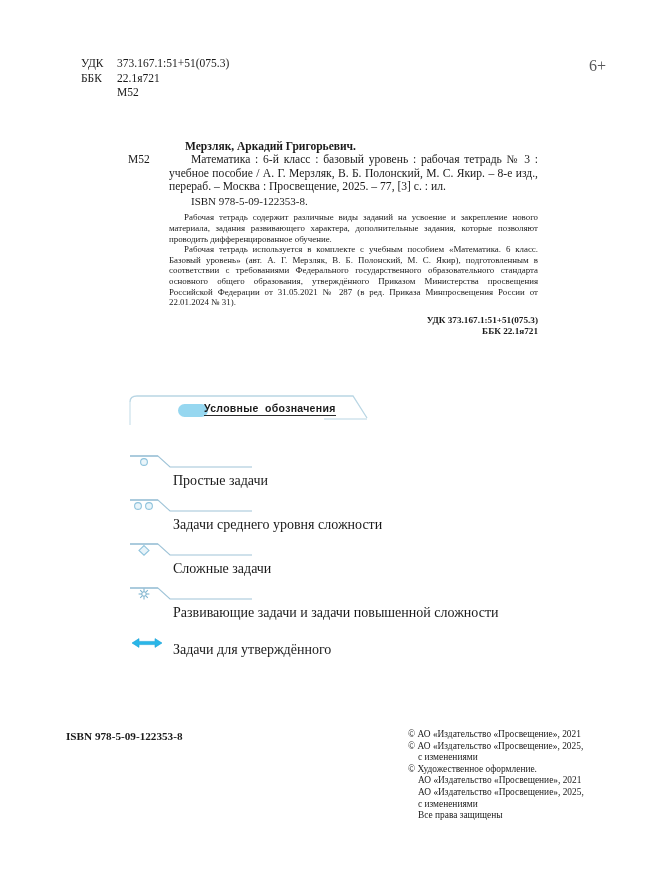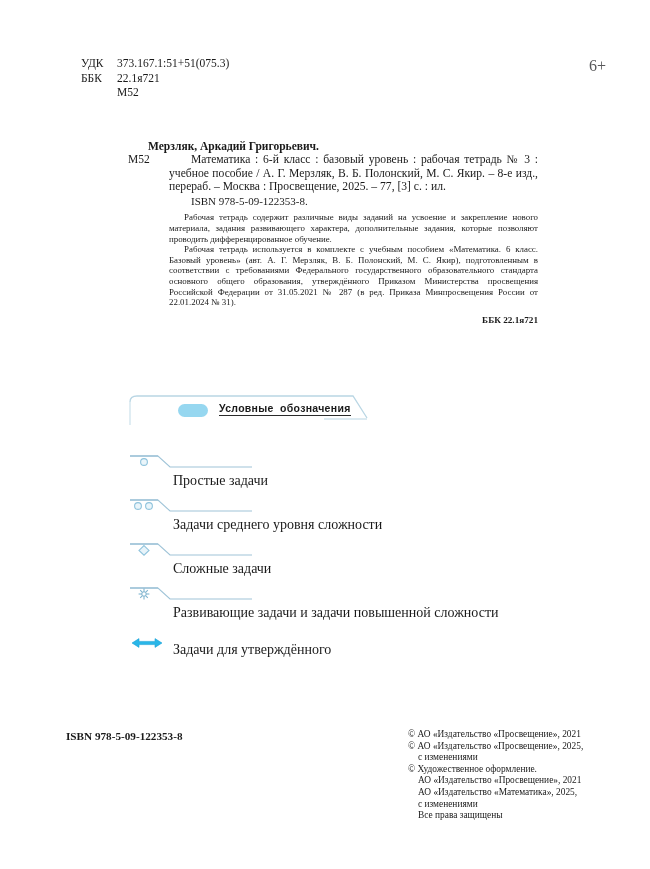--- a/index.html
+++ b/index.html
@@ -50,21 +50,21 @@
   
   .biblio {
     position: absolute;
     left: 128px;
     top: 140px;
     width: 410px;
   }
   .biblio-author {
     font-weight: bold;
     font-size: 11.5px;
-    margin-left: 20px;
+    margin-left: 57px;
     margin-bottom: 1px;
   }
   .biblio-body {
     position: relative;
     font-size: 11.6px;
     line-height: 13.6px;
   }
   .biblio-sigil {
     position: absolute;
     left: 0;
@@ -126,21 +126,21 @@
     position: absolute;
     left: 50px;
     top: 12px;
     width: 30px;
     height: 13px;
     border-radius: 7px;
     background: #96d7f0;
   }
   .legend-banner .banner-title {
     position: absolute;
-    left: 91px;
+    left: 76px;
     top: 10px;
     font-family: "Liberation Sans", sans-serif;
     font-weight: bold;
     font-size: 10.5px;
     letter-spacing: 0.3px;
     color: #1a1a1a;
     border-bottom: 1.4px solid #2a2a2a;
     padding-bottom: 1px;
     white-space: pre;
   }
@@ -225,20 +225,21 @@
     <div class="biblio-desc">Математика : 6-й класс : базовый уровень : рабочая тетрадь № 3 : учебное пособие / А. Г. Мерзляк, В. Б. Полонский, М. С. Якир. – 8-е изд., перераб. – Москва : Просвещение, 2025. – 77, [3] с. : ил.</div>
     <div class="biblio-isbn">ISBN 978-5-09-122353-8.</div>
   </div>
 
   <div class="annot">
     <p>Рабочая тетрадь содержит различные виды заданий на усвоение и закрепление нового материала, задания развивающего характера, дополнительные задания, которые позволяют проводить дифференцированное обучение.</p>
     <p>Рабочая тетрадь используется в комплекте с учебным пособием «Математика. 6 класс. Базовый уровень» (авт. А. Г. Мерзляк, В. Б. Полонский, М. С. Якир), подготовленным в соответствии с требованиями Федерального государственного образовательного стандарта основного общего образования, утверждённого Приказом Министерства просвещения Российской Федерации от 31.05.2021 № 287 (в ред. Приказа Минпросвещения России от 22.01.2024 № 31).</p>
   </div>
 
   <div class="udk-bottom">
+    <div>УДК 373.167.1:51+51(075.3)</div>
     <div>ББК 22.1я721</div>
   </div>
 </div>
 
 <div class="legend">
 
   <div class="legend-banner">
     <svg class="ribbon-svg" width="240" height="34" viewBox="0 0 240 34">
       <defs>
         <linearGradient id="rbGrad" x1="0" y1="0" x2="1" y2="0">
@@ -312,16 +313,16 @@
 </div>
 
 <div class="footer-isbn">ISBN 978-5-09-122353-8</div>
 
 <div class="copyright">
   <div class="cline">© АО «Издательство «Просвещение», 2021</div>
   <div class="cline">© АО «Издательство «Просвещение», 2025,</div>
   <div class="cline indent1">с изменениями</div>
   <div class="cline">© Художественное оформление.</div>
   <div class="cline indent1">АО «Издательство «Просвещение», 2021</div>
-  <div class="cline indent1">АО «Издательство «Математика», 2025,</div>
+  <div class="cline indent1">АО «Издательство «Просвещение», 2025,</div>
   <div class="cline indent1">с изменениями</div>
   <div class="cline indent1">Все права защищены</div>
 </div>
 
 </body></html>

